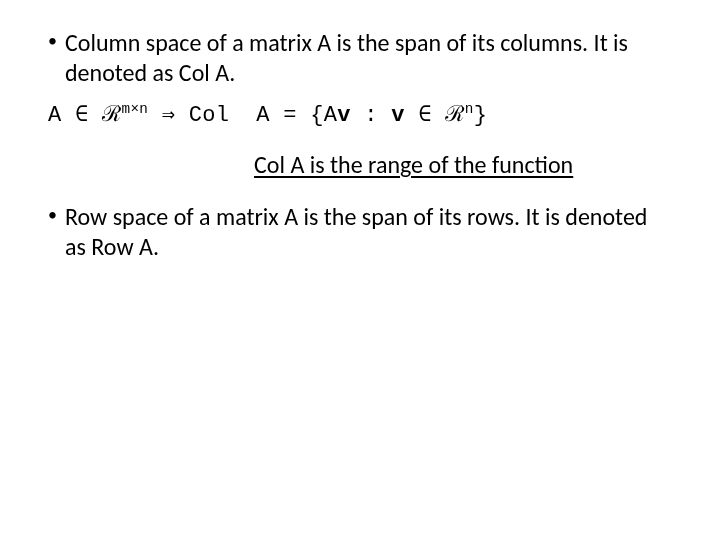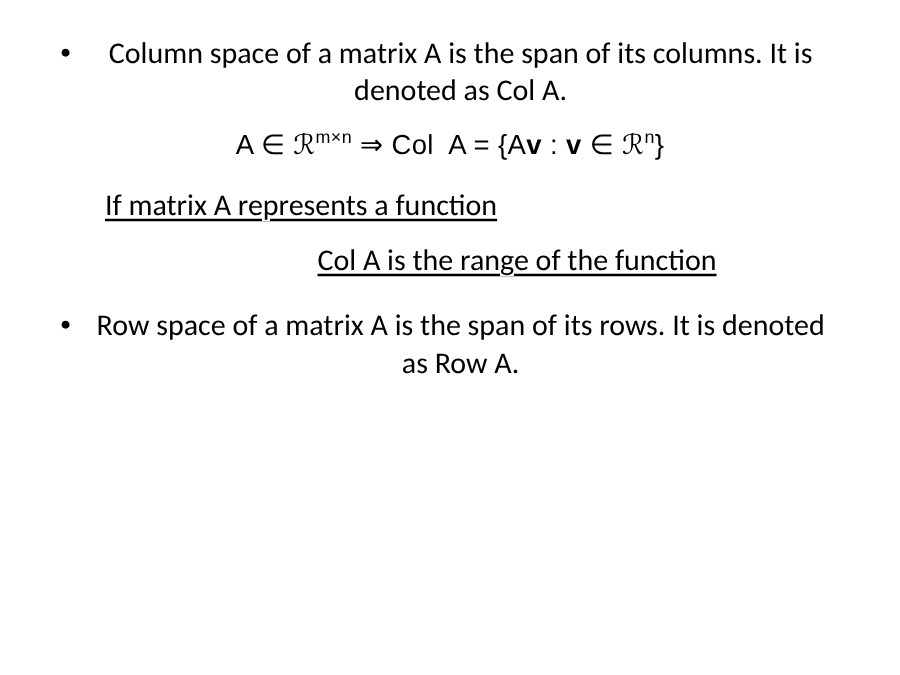--- a/index.html
+++ b/index.html
@@ -31,26 +31,24 @@
     margin-bottom: 12px;
   }
   .bullet .dot {
     flex: 0 0 auto;
     padding-right: 8px;
     padding-top: 2px;
     font-size: 18px;
   }
   .bullet .text {
     flex: 1 1 auto;
-    text-align: center;
   }
   .formula {
-    font-family: Liberation Sans, sans-serif;
+    font-family: Liberation Mono, monospace;
     font-size: 22px;
-    text-align: center;
     margin: 14px 0 20px 0;
     letter-spacing: 0.3px;
   }
   .callout1 {
     margin-left: 36px;
     font-size: 24px;
     text-decoration: underline;
     text-decoration-thickness: 1.5px;
     text-underline-offset: 3px;
     margin-bottom: 14px;
@@ -75,21 +73,20 @@
 
   <div class="bullets">
 
     <div class="bullet">
       <span class="dot">•</span>
       <span class="text">Column space of a matrix A is the span of its columns. It is denoted as Col A.</span>
     </div>
 
     <div class="formula">A ∈ ℛ<sup>m×n</sup> ⇒ Col&nbsp; A = {A<b>v</b> : <b>v</b> ∈ ℛ<sup>n</sup>}</div>
 
-    <div class="callout1">If matrix A represents a function</div>
     <div class="callout2">Col A is the range of the function</div>
 
     <div class="bullet gap-before-row">
       <span class="dot">•</span>
       <span class="text">Row space of a matrix A is the span of its rows. It is denoted as Row A.</span>
     </div>
 
 
   </div>
 

